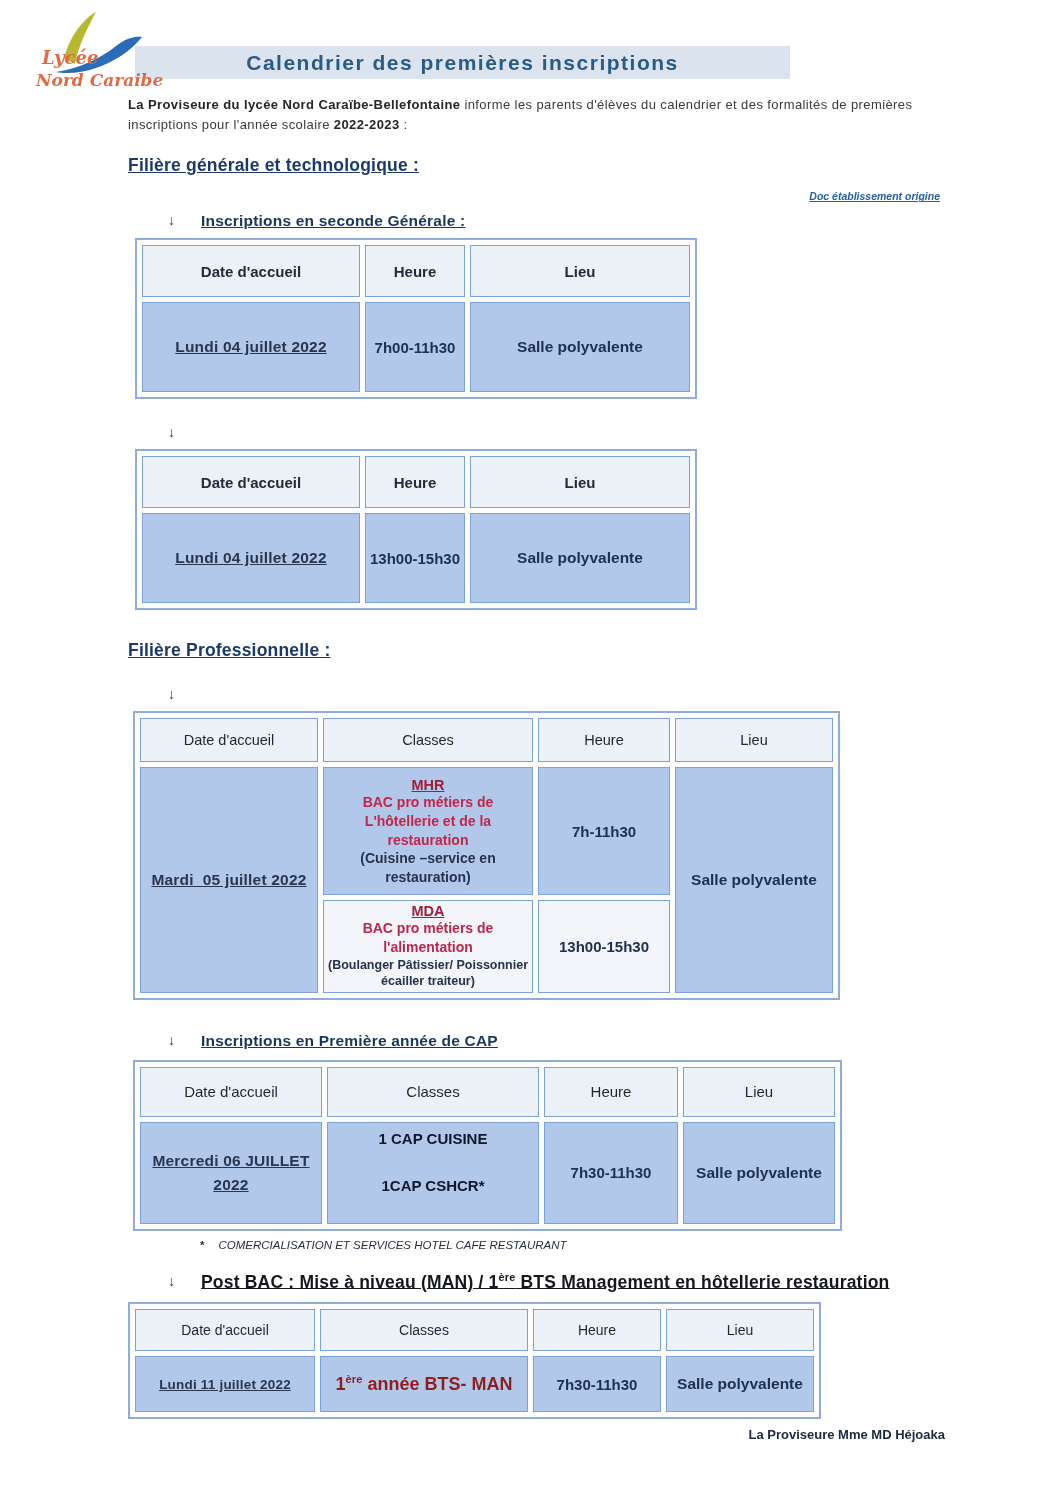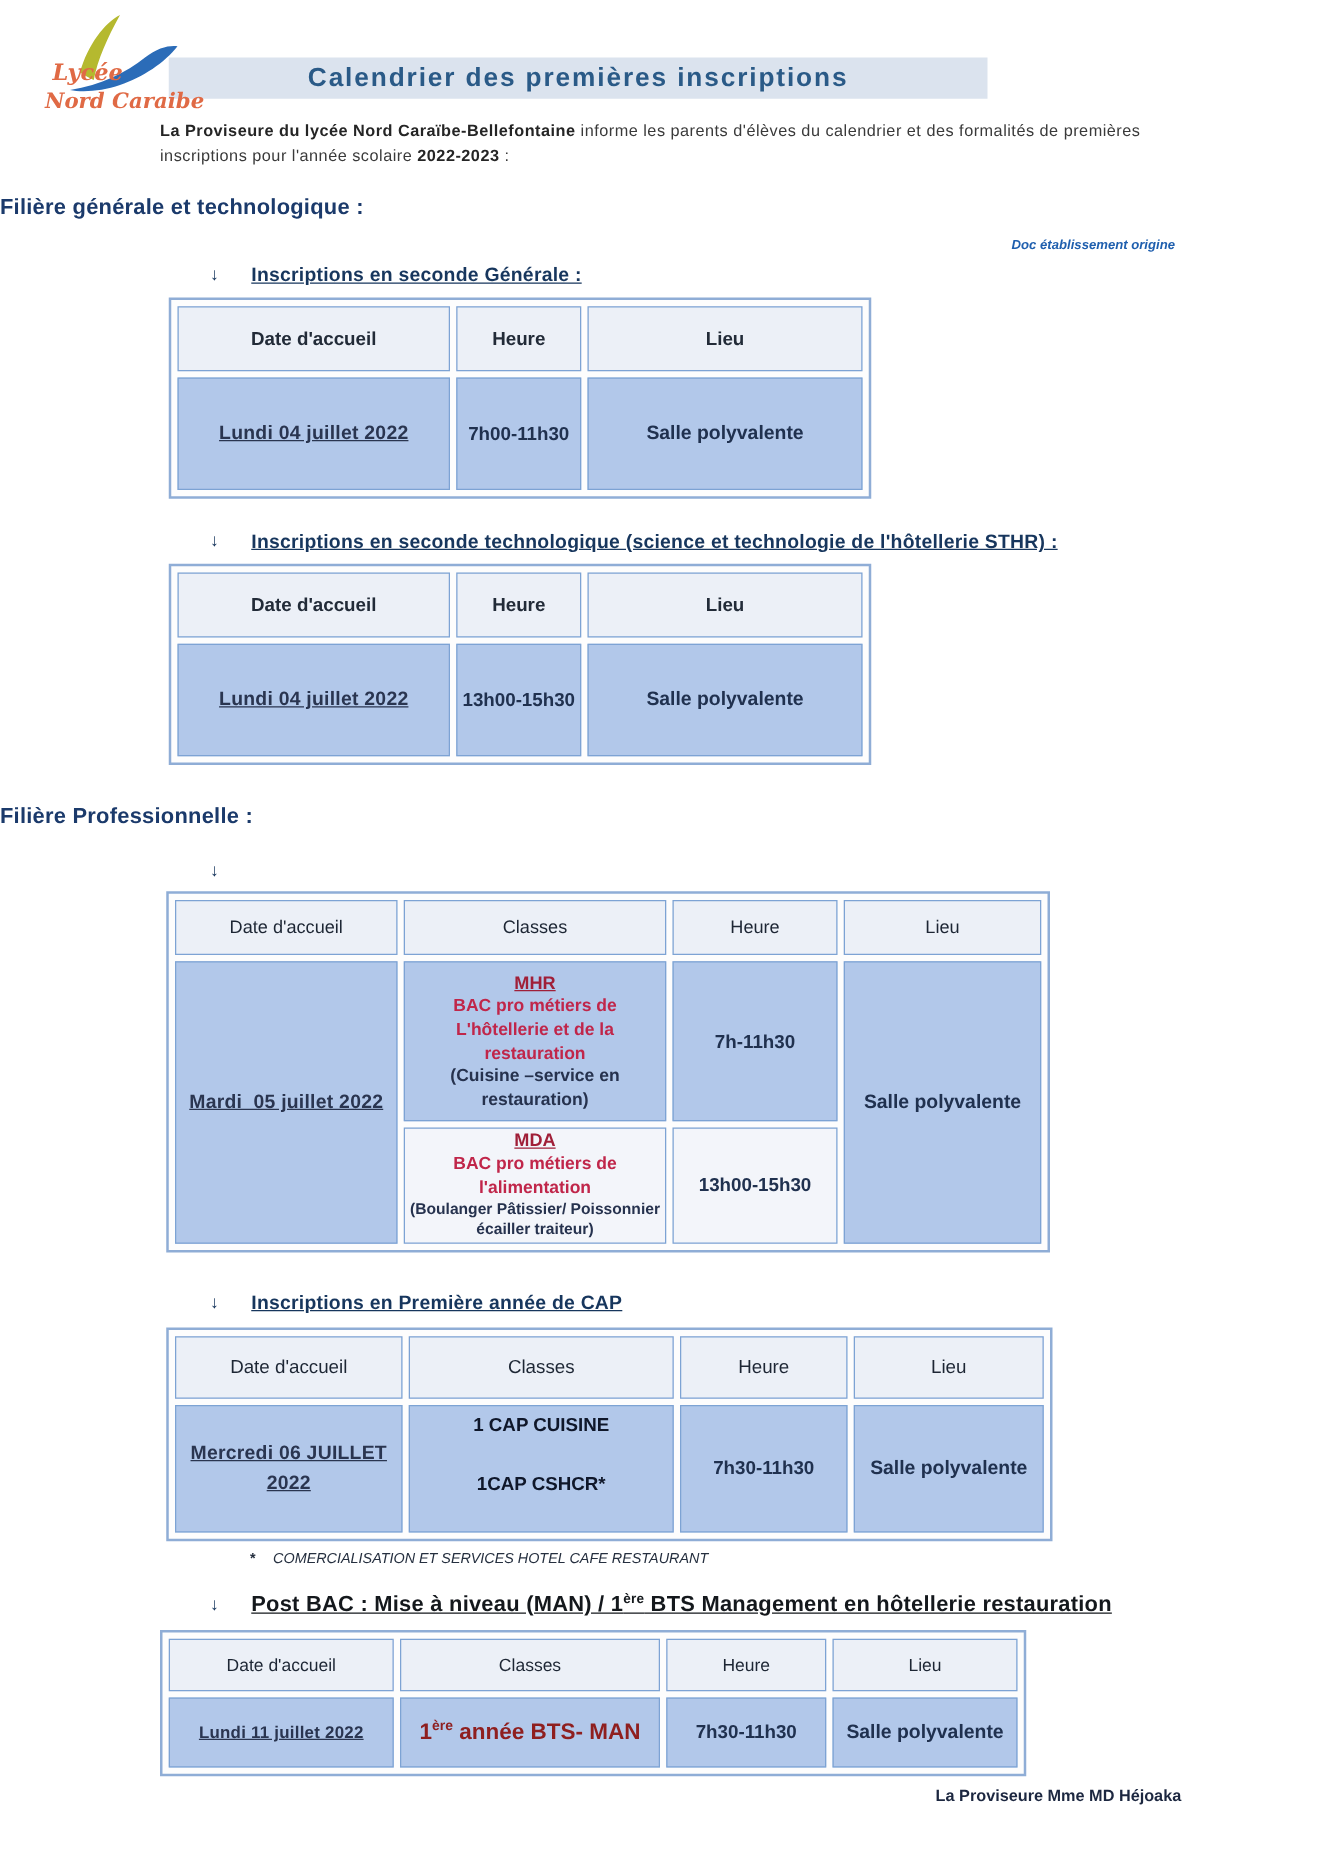--- a/index.html
+++ b/index.html
@@ -17,27 +17,27 @@
   .title-band span {
     color: #2a5a87; font-weight: bold; font-size: 21px; letter-spacing: 1.5px;
   }
 
   
   .intro { margin: 16px 0 0 128px; width: 815px; font-size: 13px; line-height: 1.55; color: #3a3a3a; letter-spacing: .4px; }
   .intro b { color: #252525; }
 
   
   .section-heading {
-    color: #1b3a6b; font-size: 17.5px; font-weight: bold;
-    letter-spacing: .2px;
+    margin-left: 128px; color: #1b3a6b; font-size: 17.5px; font-weight: bold;
+    text-decoration: underline; letter-spacing: .2px;
   }
   .h-general { margin-top: 20px; }
   .h-pro { margin-top: 30px; }
 
-  .doc-note { width: 940px; text-align: right; margin-top: 14px; font-size: 10.5px; font-style: italic; font-weight: bold; color: #1f5fae; }
+  .doc-note { width: 940px; text-align: right; margin-top: 14px; font-size: 10.5px; font-style: italic; font-weight: bold; color: #1f5fae; text-decoration: underline; }
 
   
   .bullet { margin-left: 168px; display: flex; align-items: baseline; gap: 26px; }
   .bullet .arrow-glyph { color: #17365d; font-weight: bold; font-size: 14px; transform: translateY(-1px); }
   .bullet .bullet-text { color: #17365d; font-weight: bold; font-size: 15.5px; text-decoration: underline; letter-spacing: .2px; }
   .b1 { margin-top: 10px; }
   .b2 { margin-top: 26px; }
   .b3 { margin-top: 26px; }
   .b4 { margin-top: 32px; }
   .b5 { margin-top: 20px; }
@@ -130,21 +130,20 @@
   <tr class="data">
     <td class="bl date-cell">Lundi 04 juillet 2022</td>
     <td class="bl heure-cell">7h00-11h30</td>
     <td class="bl lieu-cell">Salle polyvalente</td>
   </tr>
 </tbody>
   </table>
 
 <div class="bullet b2">
   <span class="arrow-glyph">↓</span>
-  <span class="bullet-text">Inscriptions en seconde technologique (science et technologie de l'hôtellerie STHR) :</span>
 </div>
 
 <table class="t2">
   <tbody>
       <tr>
     <td class="hd c-date">Date d'accueil</td>
     <td class="hd c-heure">Heure</td>
     <td class="hd c-lieu">Lieu</td>
   </tr>
   <tr class="data">

